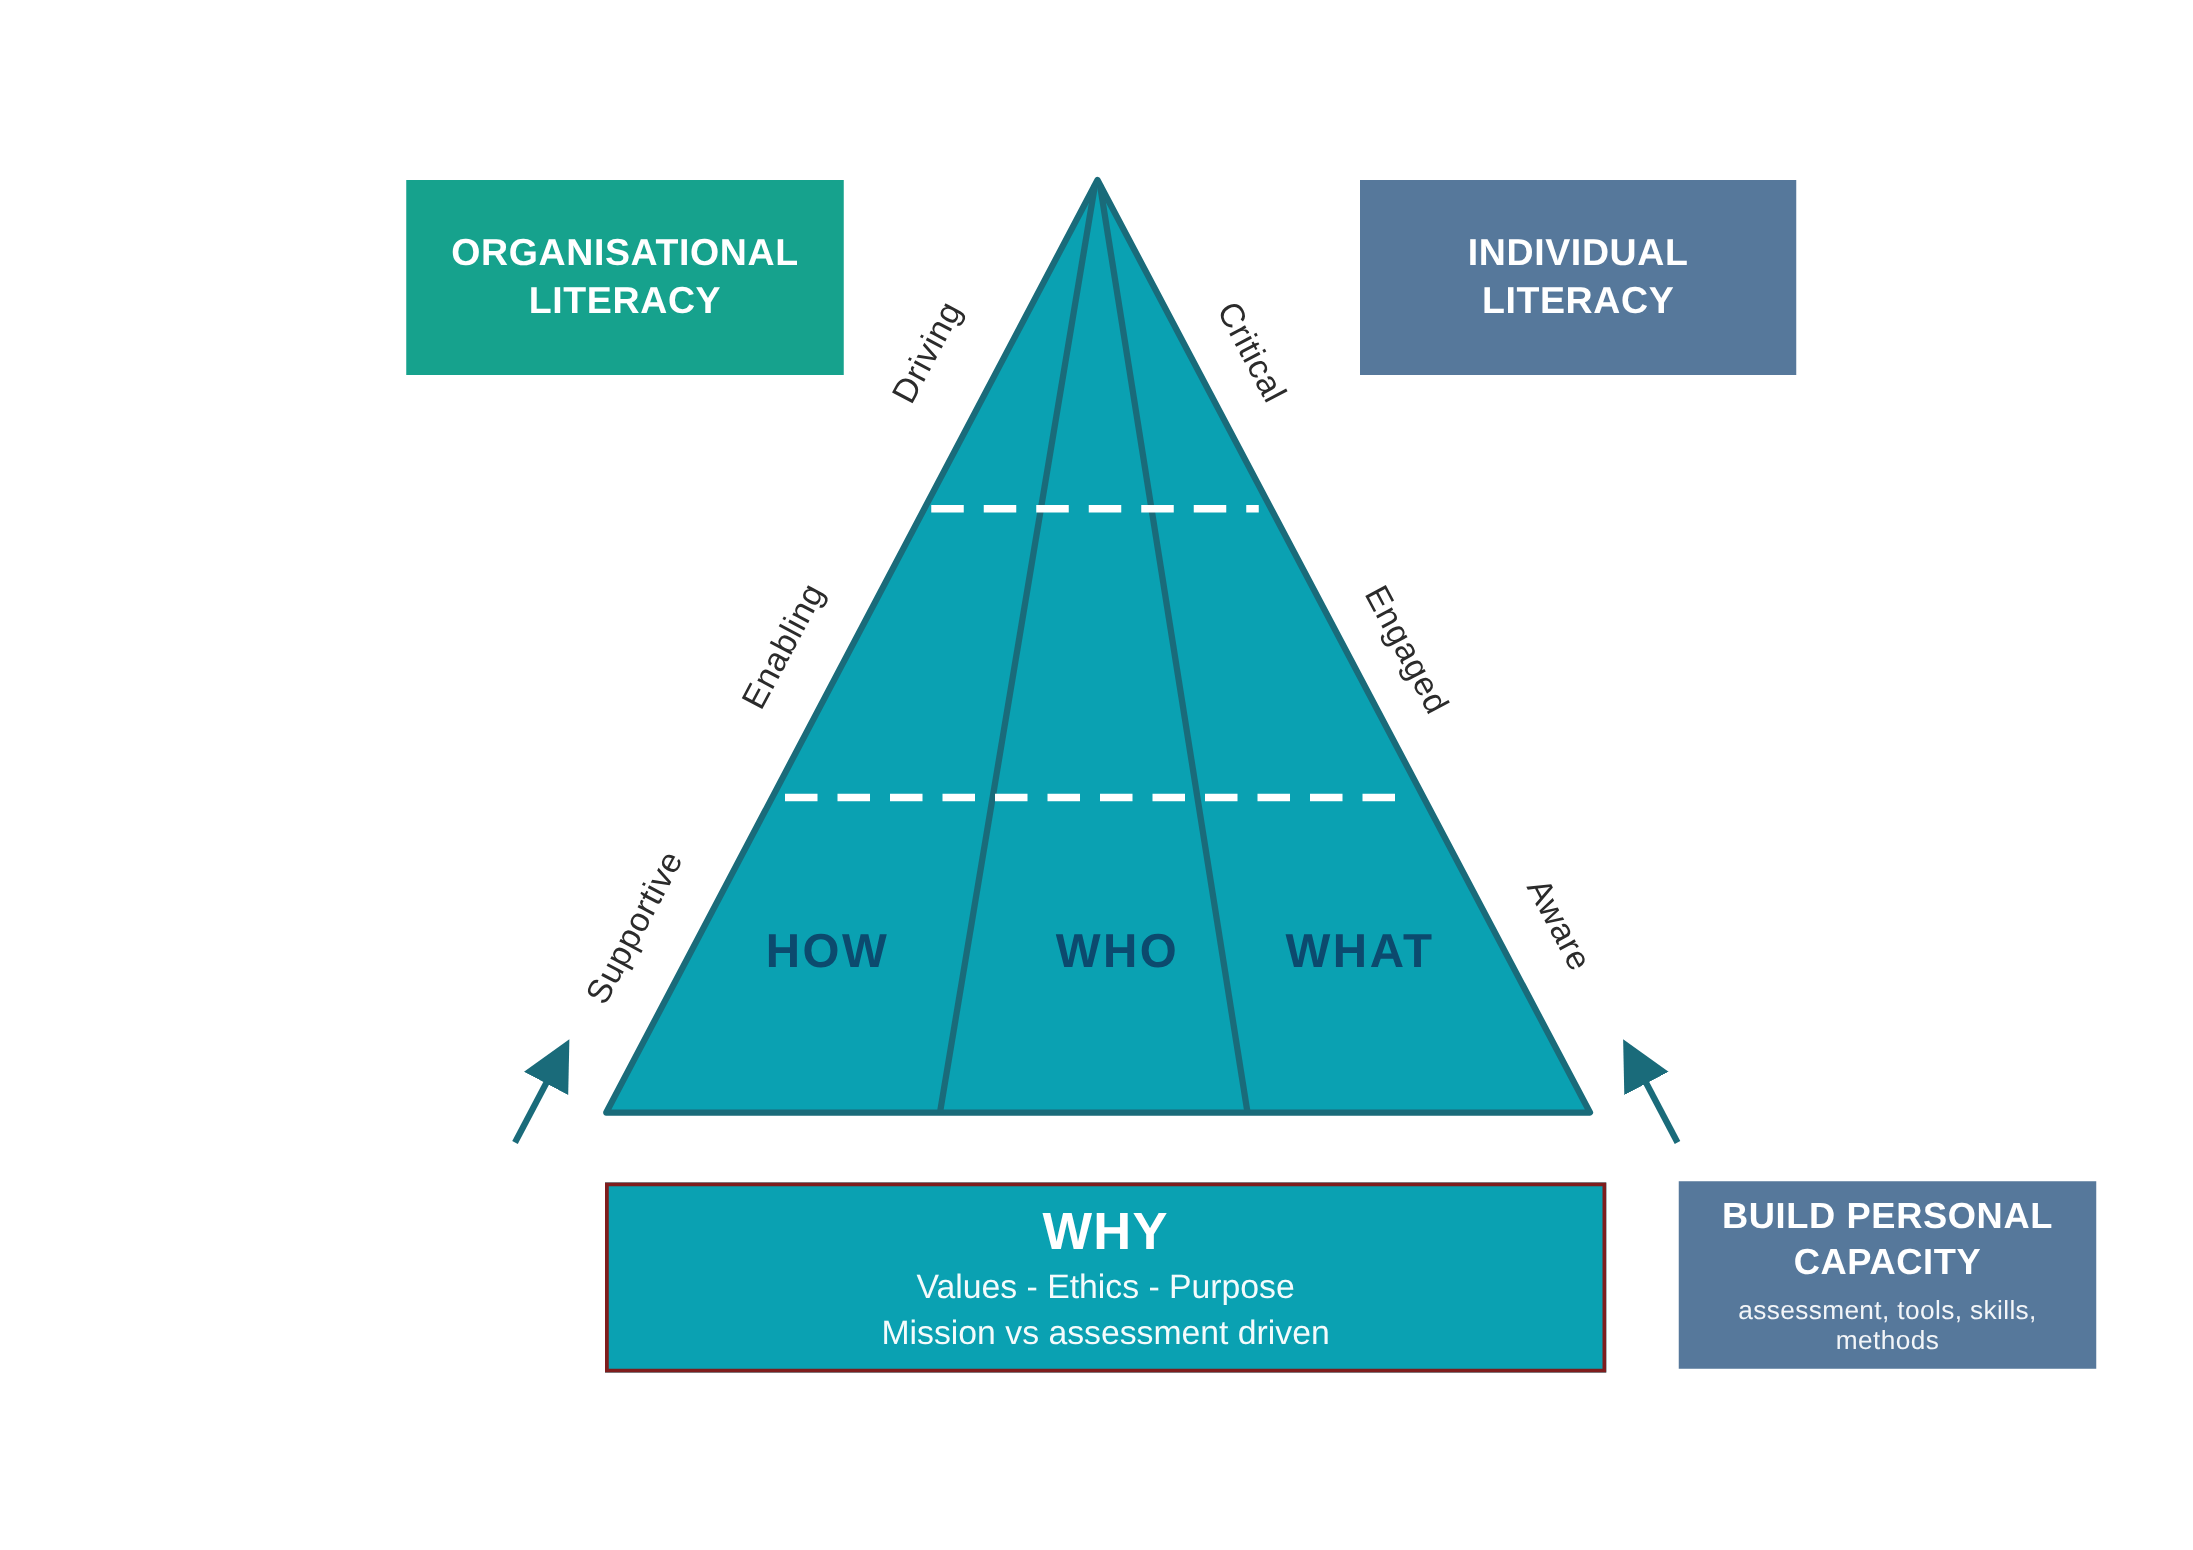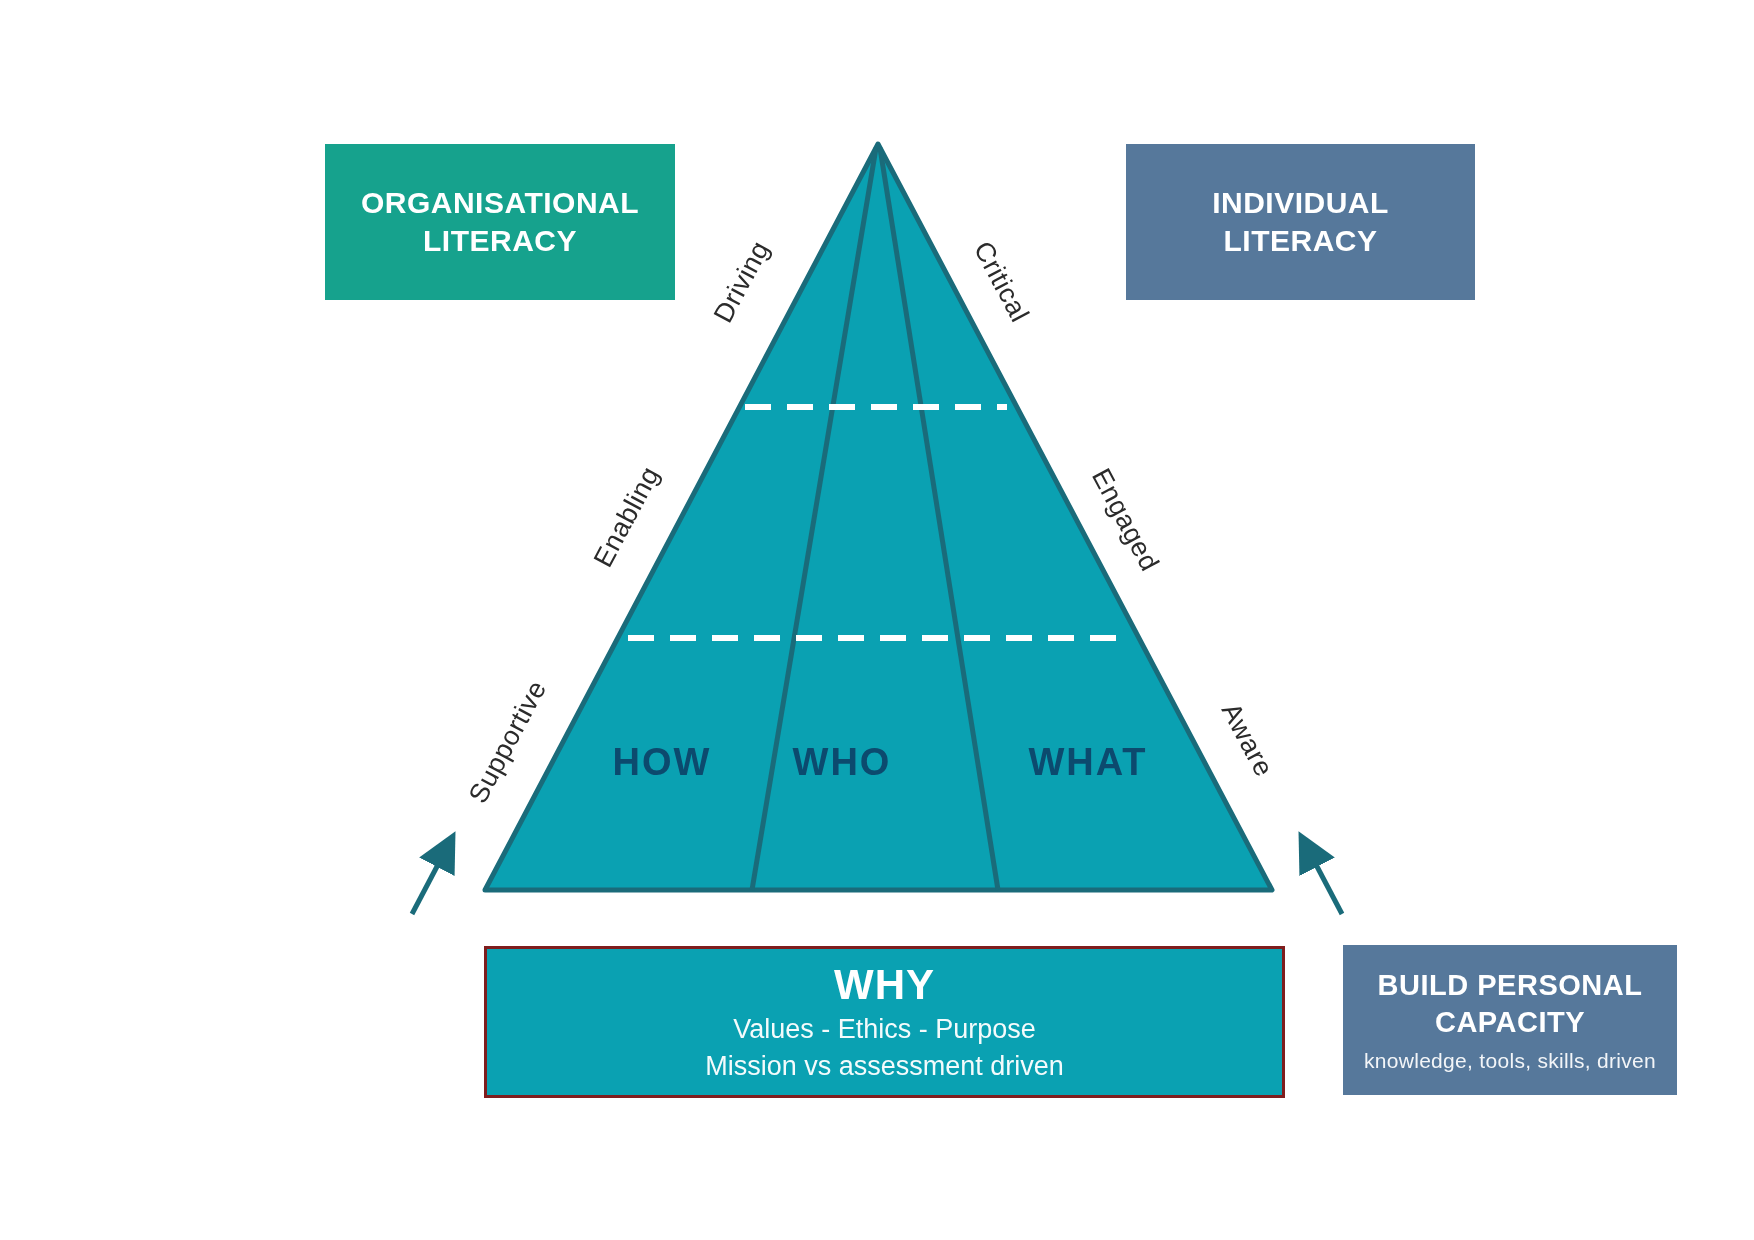--- a/index.html
+++ b/index.html
@@ -23,21 +23,21 @@
     font-weight:700;font-size:30px;line-height:1.27;letter-spacing:0.5px;
   }
   .box .subtitle{
     font-weight:400;font-size:21px;margin-top:8px;color:rgba(255,255,255,0.93);
     letter-spacing:0.3px;
   }
   .box-green{background:#16A28D;}
   .box-slate{background:#56789B;}
 
   .top-left{left:325px;top:144px;width:350px;height:156px;padding:0 20px;}
-  .top-right{left:1088px;top:144px;width:349px;height:156px;padding:0 21px;margin-left:38px;}
+  .top-right{left:1088px;top:144px;width:349px;height:156px;padding:0 21px;}
   .bot-left{left:79px;top:946px;width:335px;height:149px;padding:0 10px;}
   .bot-right{left:1343px;top:945px;width:334px;height:150px;padding:0 10px;}
   .bot-left .title,.bot-right .title{font-size:29px;}
 
   .why-box{
     left:484px;top:946px;width:801px;height:152px;
     background:#0AA1B2;border:3px solid #7f1d1d;
   }
   .why-box .why-title{font-weight:700;font-size:42px;letter-spacing:1px;}
   .why-box .why-line{font-weight:400;font-size:27px;line-height:1.22;margin-top:4px;color:#F4FBFC;}
@@ -80,35 +80,35 @@
   </svg>
 
   <div class="box box-green top-left">
     <div class="title">ORGANISATIONAL LITERACY</div>
   </div>
   <div class="box box-slate top-right">
     <div class="title">INDIVIDUAL LITERACY</div>
   </div>
 
   <div class="section-label" style="left:662px;top:762px;">HOW</div>
-  <div class="section-label" style="left:842px;top:762px;">WHO</div>
+  <div class="section-label" style="left:894px;top:762px;">WHO</div>
   <div class="section-label" style="left:1088px;top:762px;">WHAT</div>
 
   <div class="edge-label edge-left" style="left:508px;top:742px;">Supportive</div>
   <div class="edge-label edge-left" style="left:627px;top:517px;">Enabling</div>
   <div class="edge-label edge-left" style="left:742px;top:282px;">Driving</div>
 
   <div class="edge-label edge-right" style="left:1247px;top:740px;">Aware</div>
   <div class="edge-label edge-right" style="left:1125px;top:520px;">Engaged</div>
   <div class="edge-label edge-right" style="left:1001px;top:282px;">Critical</div>
 
   <div class="box why-box">
     <div class="why-title">WHY</div>
     <div class="why-line">Values - Ethics - Purpose</div>
     <div class="why-line">Mission vs assessment driven</div>
   </div>
 
   <div class="box box-slate bot-right">
     <div class="title">BUILD PERSONAL CAPACITY</div>
-    <div class="subtitle">knowledge, tools, skills, driven</div>
+    <div class="subtitle">assessment, tools, skills, methods</div>
   </div>
 
 </div>
 
 </body></html>

